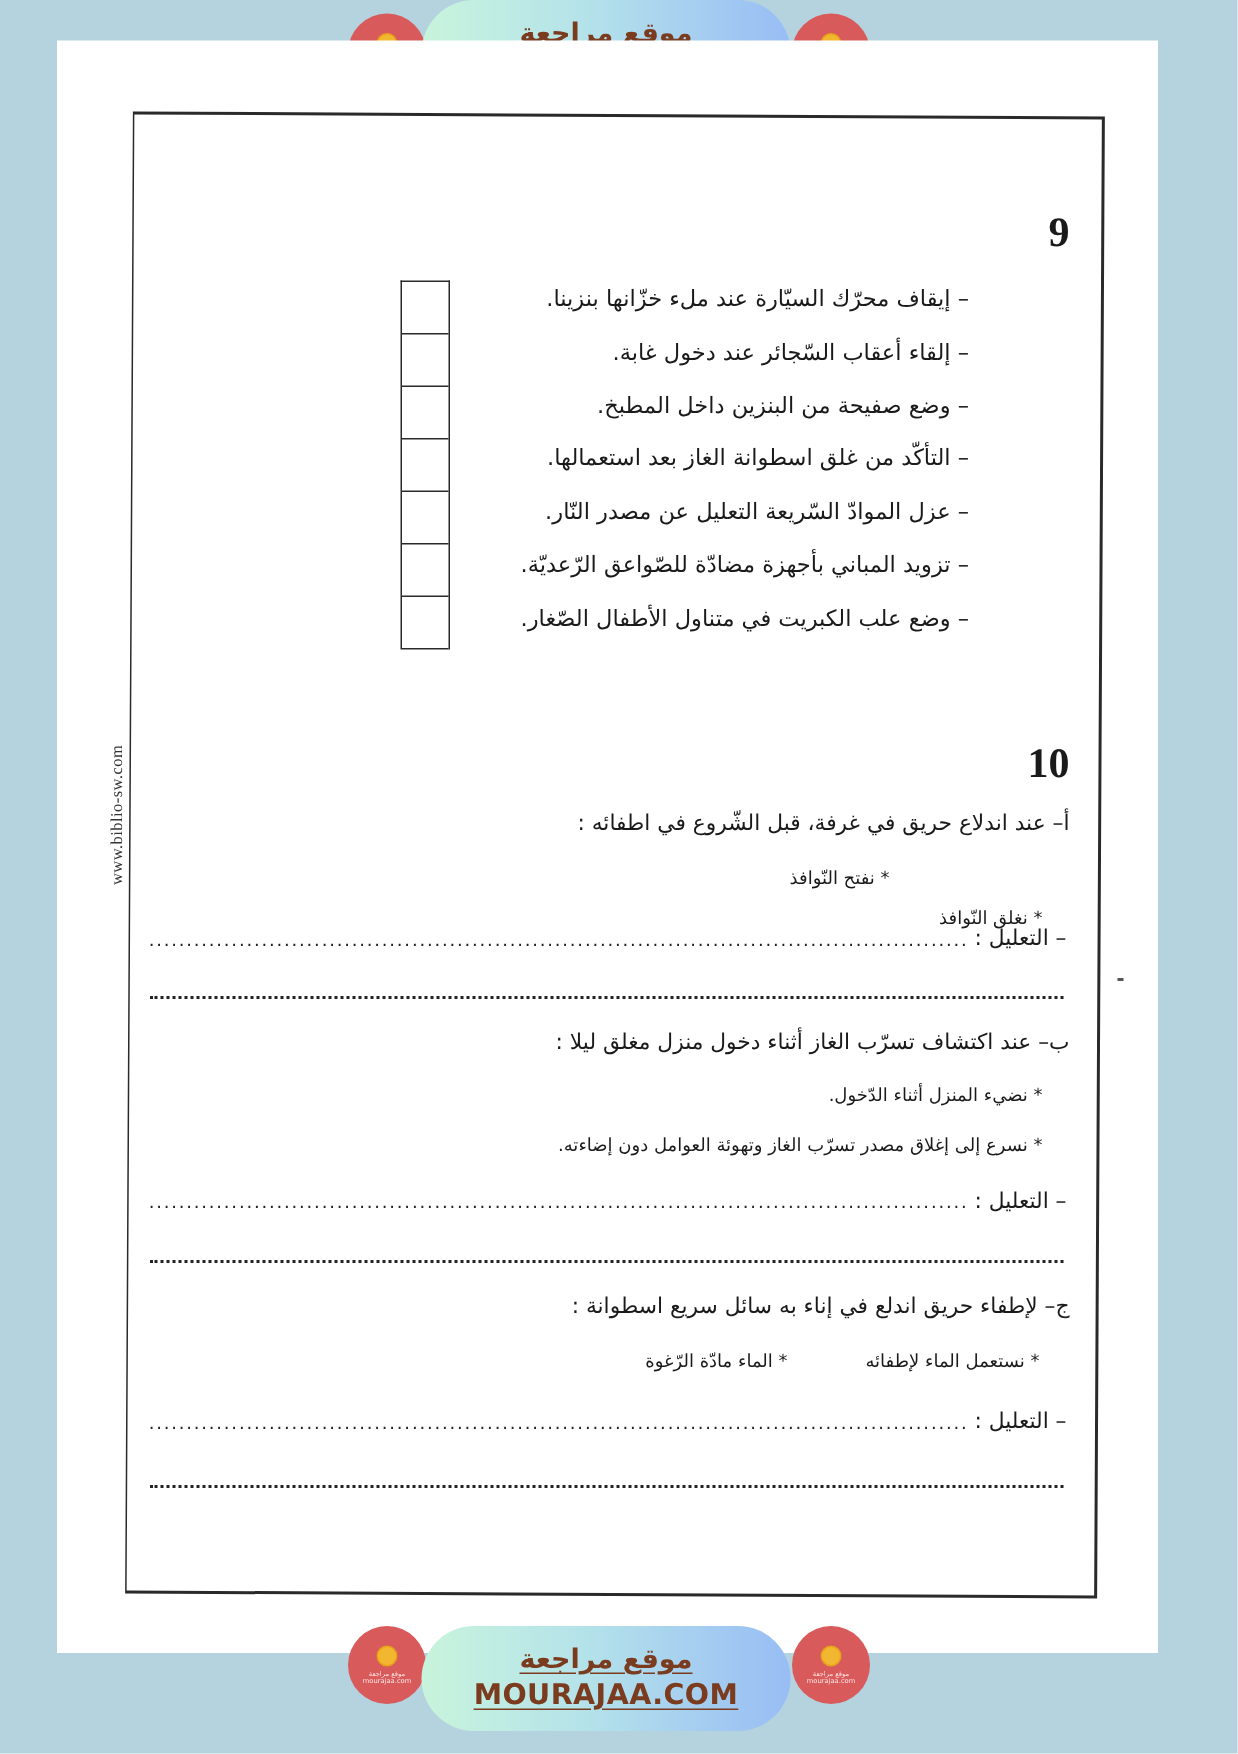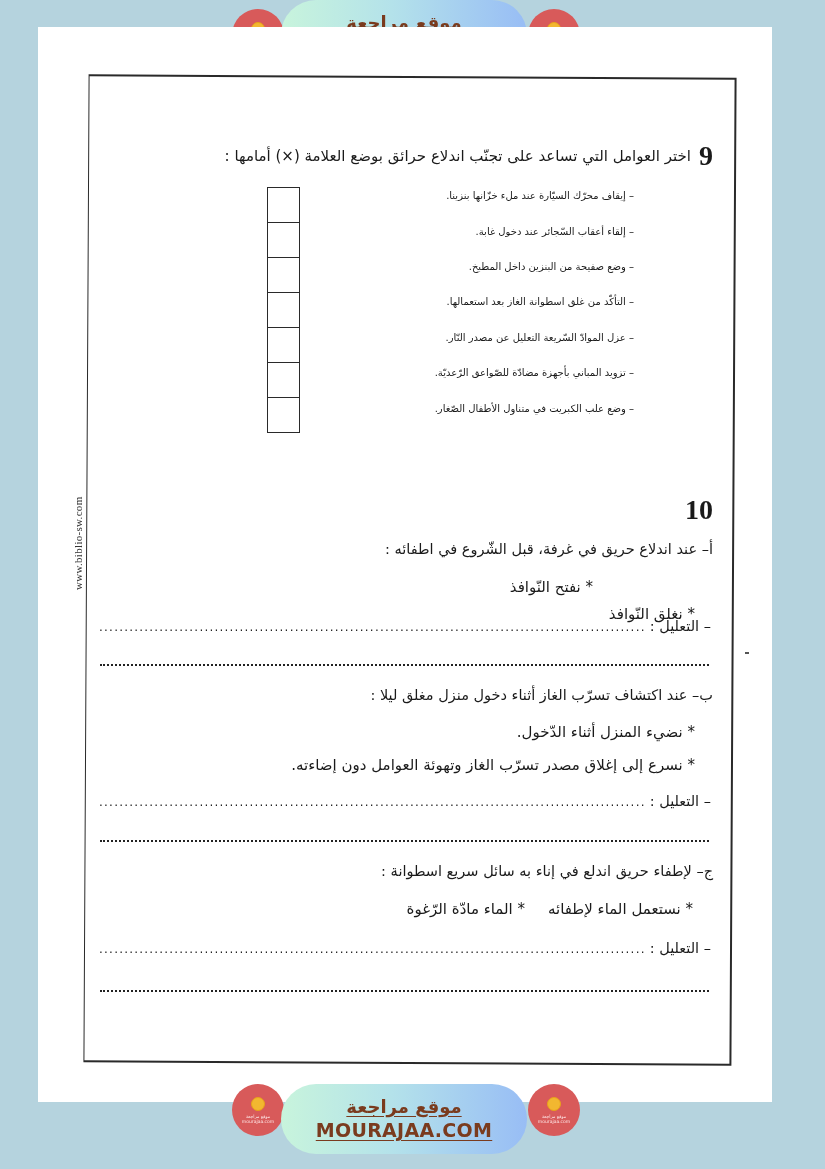--- a/index.html
+++ b/index.html
@@ -89,22 +89,22 @@
       font-family: "Liberation Serif", serif;
       font-weight: bold;
       font-size: 28px;
       line-height: 28px;
     }
     .ex-title.q9 { top: 142px; }
     .ex-title.q10 { top: 496px; }
 
     .q9-item {
       position: absolute;
-      right: 191px;
-      font-size: 10px;
+      right: 179px;
+      font-size: 15px;
       direction: rtl;
       white-space: nowrap;
     }
     .checkboxes {
       position: absolute;
       left: 267px; top: 187px;
       width: 33px;
       border: 1.5px solid #2a2a2a;
       border-bottom: none;
     }
@@ -115,21 +115,21 @@
 
     .sub-q {
       position: absolute;
       right: 112px;
       font-size: 14.5px;
       direction: rtl;
       white-space: nowrap;
     }
     .option {
       position: absolute;
-      font-size: 15px;
+      font-size: 12px;
       direction: rtl;
       white-space: nowrap;
     }
     .justif {
       position: absolute;
       right: 114px;
       left: 100px;
       font-size: 14.5px;
       direction: rtl;
       display: flex; align-items: baseline;
@@ -175,21 +175,20 @@
 </div>
 
 <div class="sheet"></div>
 <div class="frame"></div>
 
 <div class="side-url">www.biblio-sw.com</div>
 <div class="tick-mark"></div>
 
 <div class="ex-title q9">
   <span class="ex-num">9</span>
-  <span>اختر العوامل التي تساعد على تجنّب اندلاع حرائق بوضع العلامة (×) أمامها :</span>
 </div>
 
 <div class="q9-item" style="top:190px">– إيقاف محرّك السيّارة عند ملء خزّانها بنزينا.</div>
 <div class="q9-item" style="top:226px">– إلقاء أعقاب السّجائر عند دخول غابة.</div>
 <div class="q9-item" style="top:261px">– وضع صفيحة من البنزين داخل المطبخ.</div>
 <div class="q9-item" style="top:296px">– التأكّد من غلق اسطوانة الغاز بعد استعمالها.</div>
 <div class="q9-item" style="top:332px">– عزل الموادّ السّريعة التعليل عن مصدر النّار.</div>
 <div class="q9-item" style="top:367px">– تزويد المباني بأجهزة مضادّة للصّواعق الرّعديّة.</div>
 <div class="q9-item" style="top:403px">– وضع علب الكبريت في متناول الأطفال الصّغار.</div>
 

